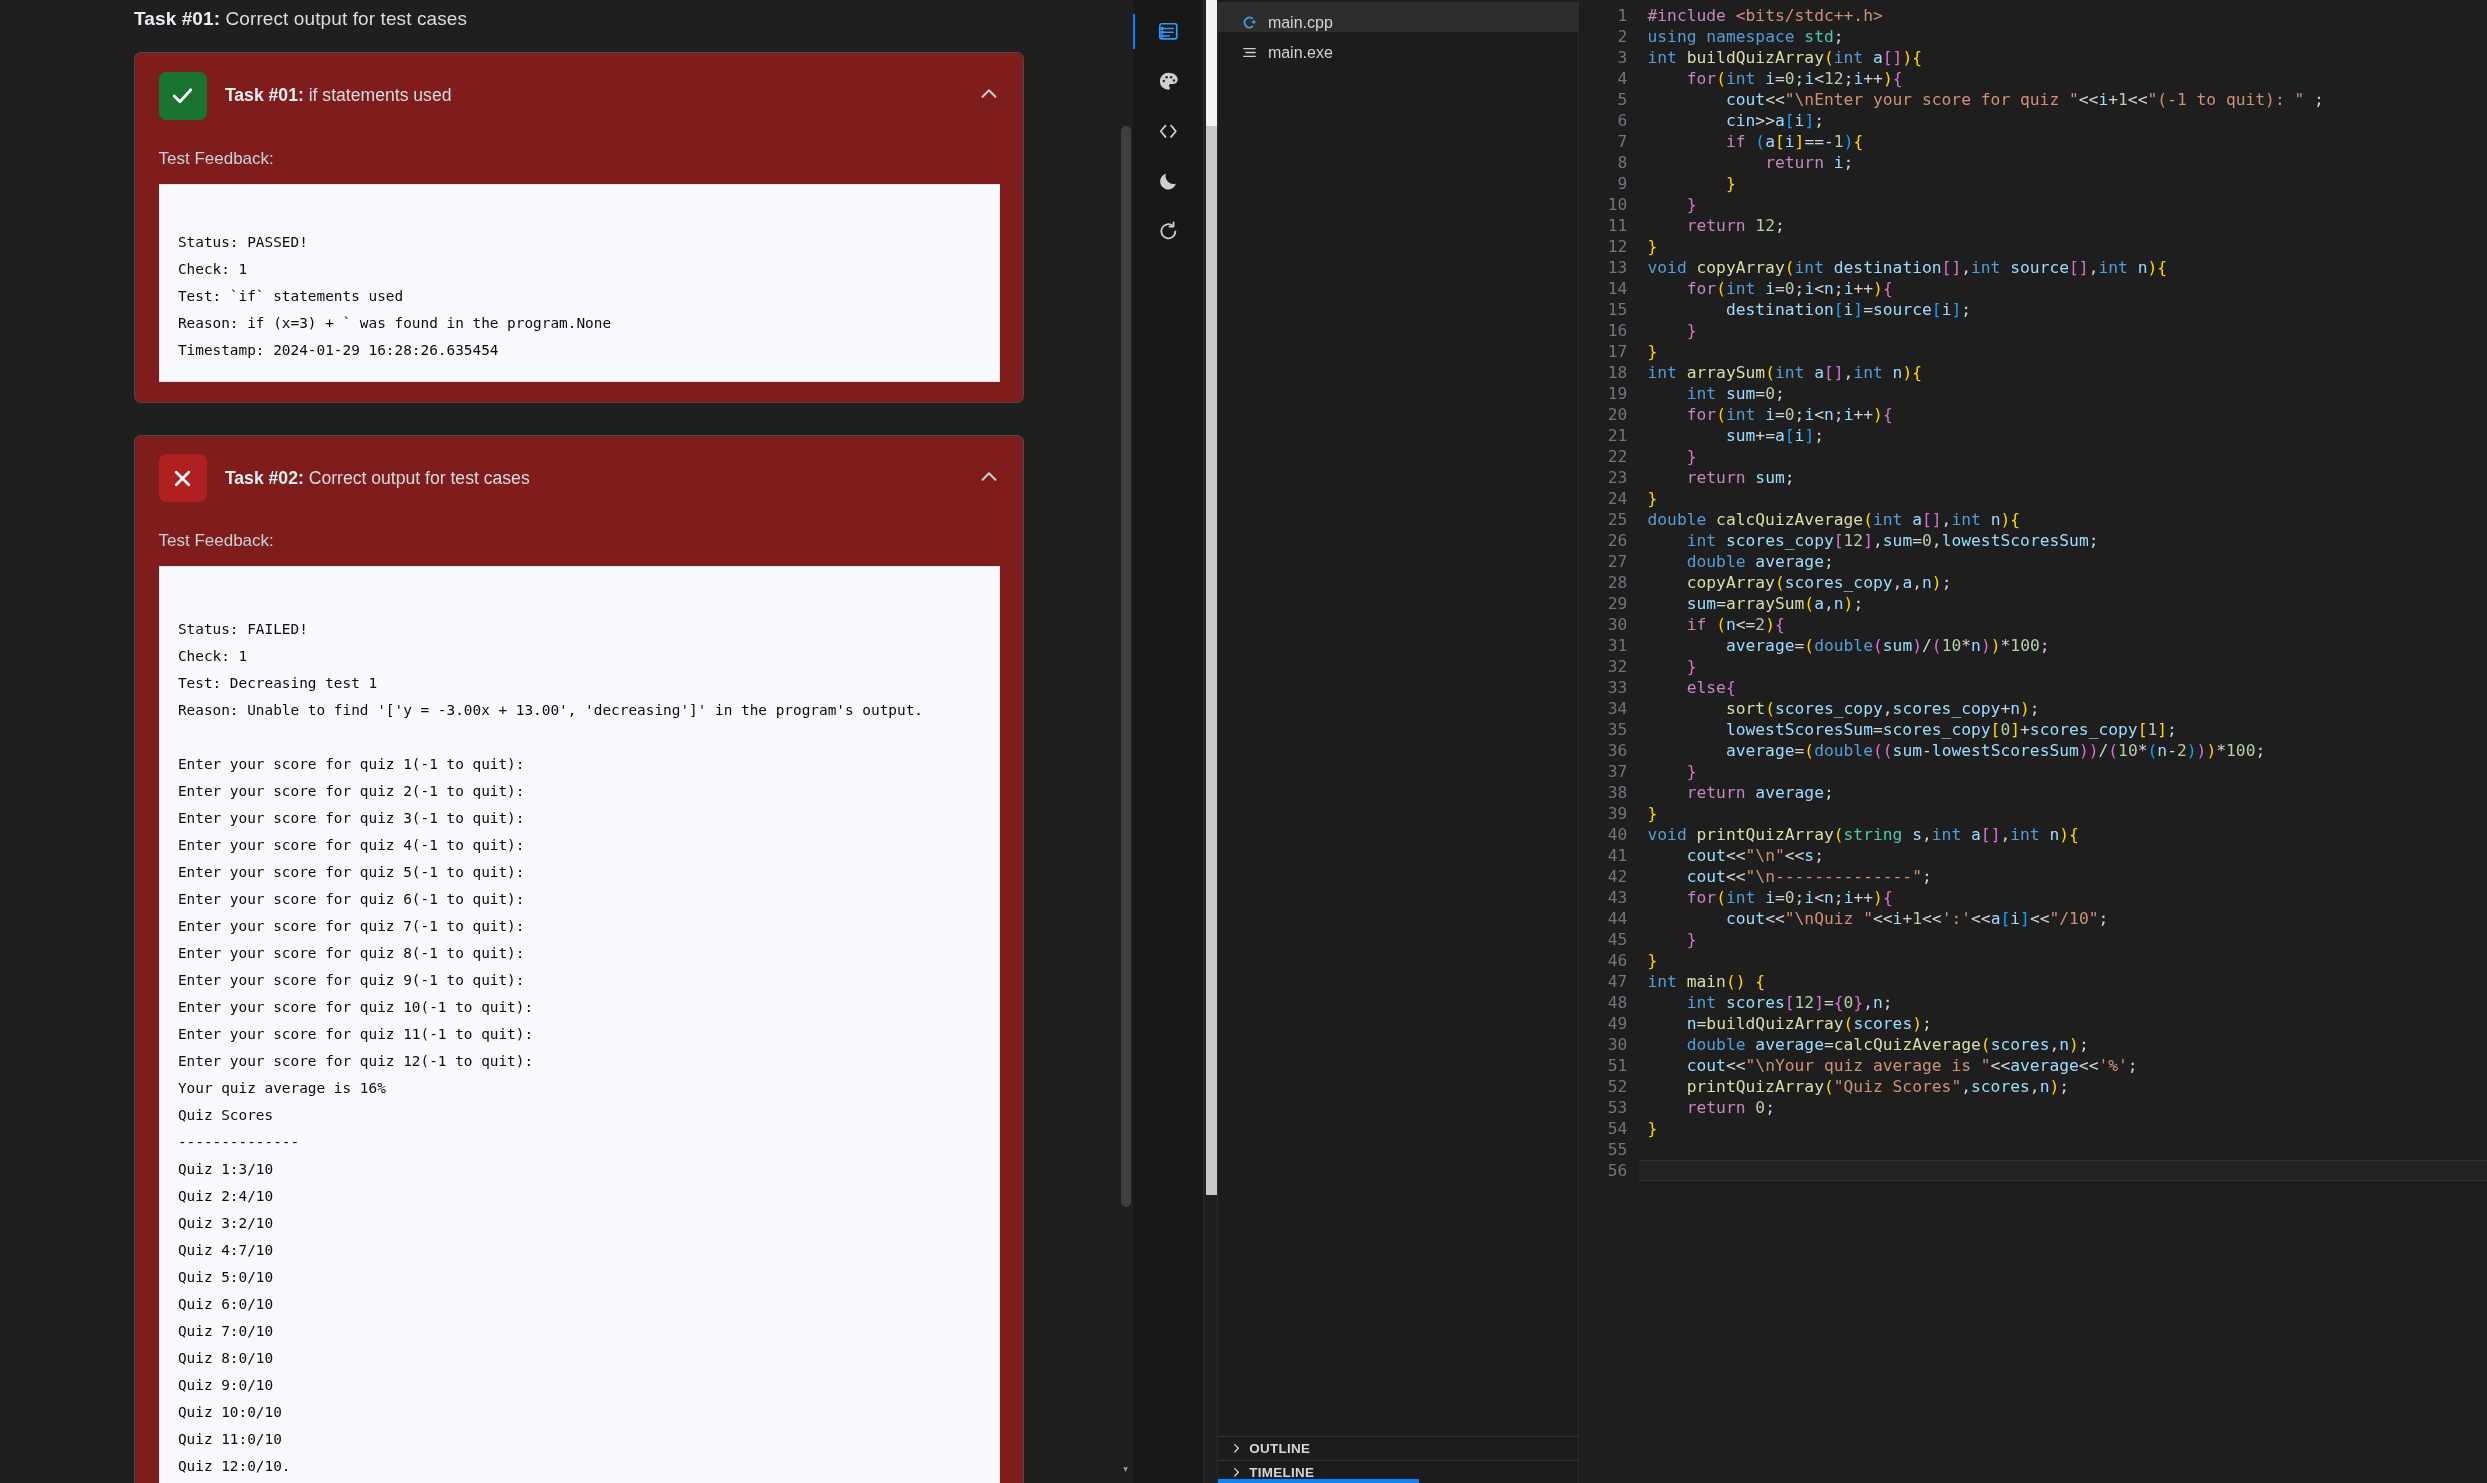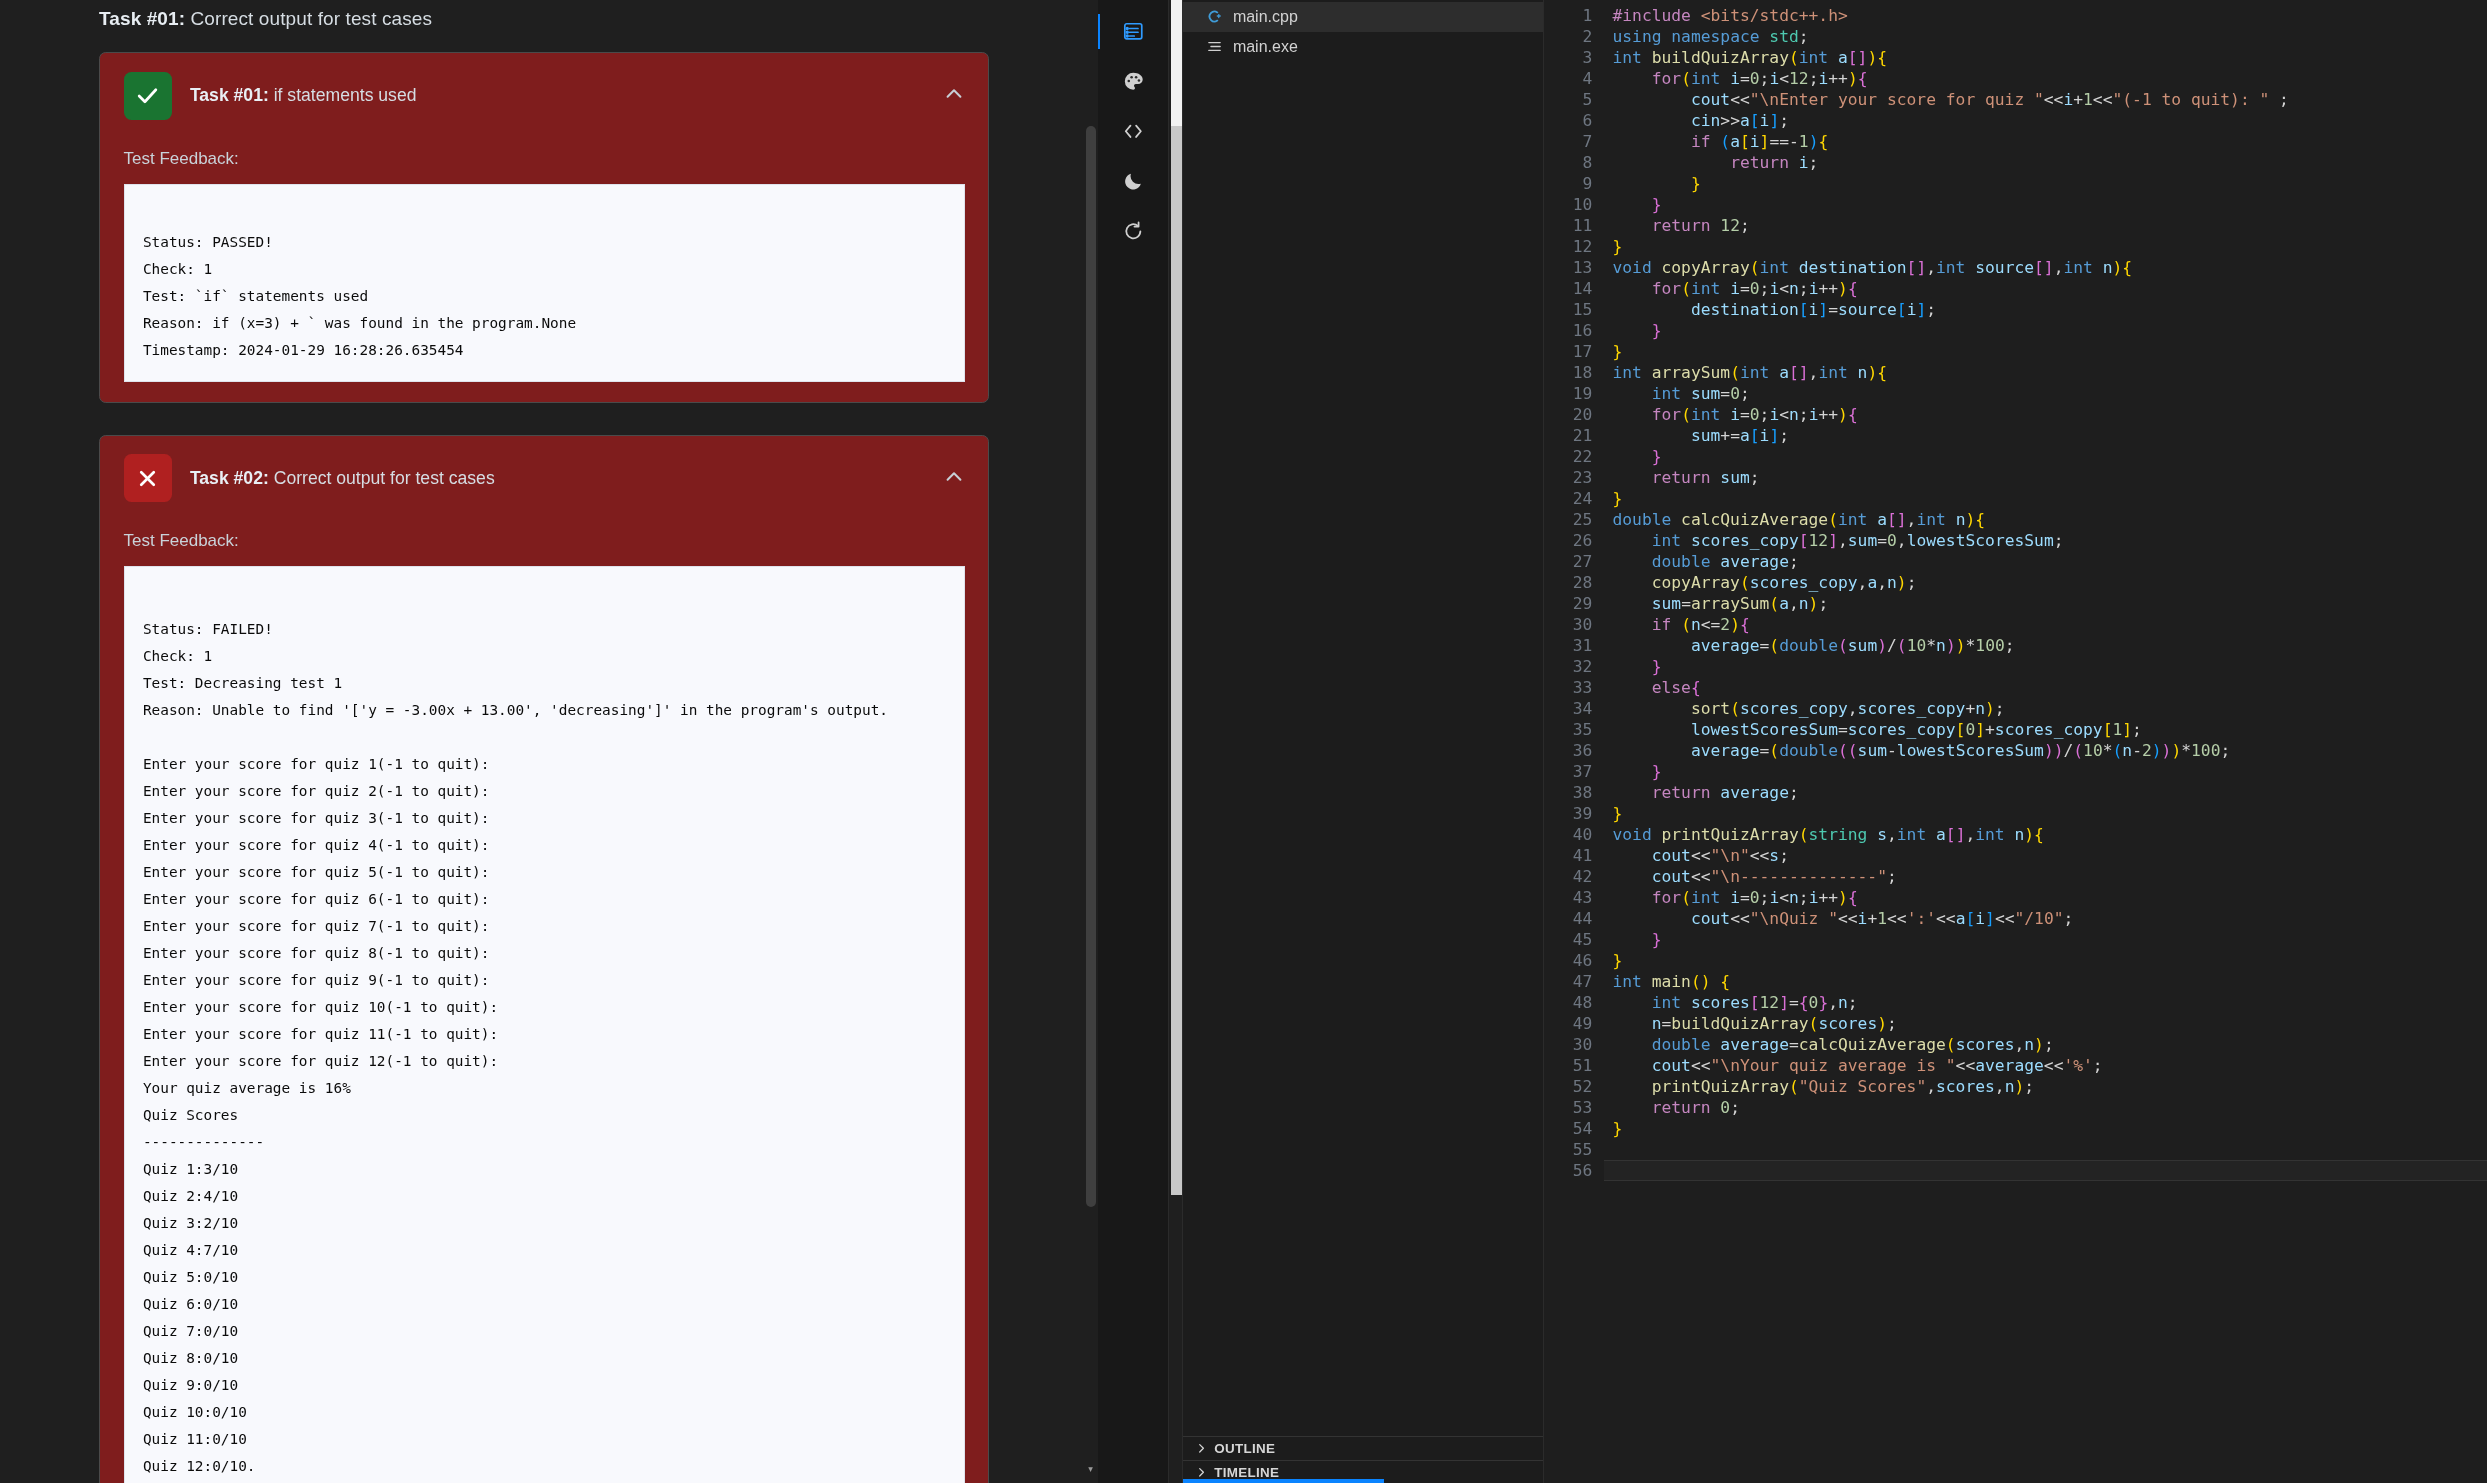--- a/index.html
+++ b/index.html
@@ -2,21 +2,21 @@
 <html style="font-size:13.4px"><head>
 <meta charset="utf-8">
 <style>
   * { box-sizing: border-box; margin: 0; padding: 0; }
   html, body {
     width: 2487px; height: 1484px;
     background: #1e1e1e;
     font-family: "Liberation Sans", sans-serif;
     overflow: hidden;
   }
-  .app { display: flex; width: 2487px; height: 1484px; }
+  .app { display: flex; width: 2487px; height: 1484px; padding-left: 35px; }
 
   
   .feedback-panel {
     width: 1098px; height: 1484px;
     background: #1f1f1f;
     position: relative;
     overflow: hidden;
     padding: 0 0 0 0;
   }
   .page-title {
@@ -137,21 +137,21 @@
   
   .explorer {
     width: 360px; height: 1484px;
     background: #1c1c1c;
     flex: 0 0 auto;
     position: relative;
     display: flex; flex-direction: column;
   }
   .file-list { padding-top: 1.7px; flex: 1 1 auto; }
   .file-row {
-    height: 30px; display: flex; align-items: center;
+    height: 30px; display: flex; align-items: flex-end;
     padding-left: 22px; gap: 9.2px; cursor: pointer;
     font-size: 16px; color: #d2d2d2;
   }
   .file-row.selected { background: #2d2d2d; }
   .file-icon { width: 18.4px; height: 18.4px; display:flex; align-items:center; justify-content:center; flex:0 0 auto;}
   .file-icon svg { width: 17px; height: 17px; }
   .explorer-footer { margin-bottom: 0; }
   .acc-row {
     height: 24px; display: flex; align-items: center; gap: 6.7px;
     padding-left: 11.7px;

